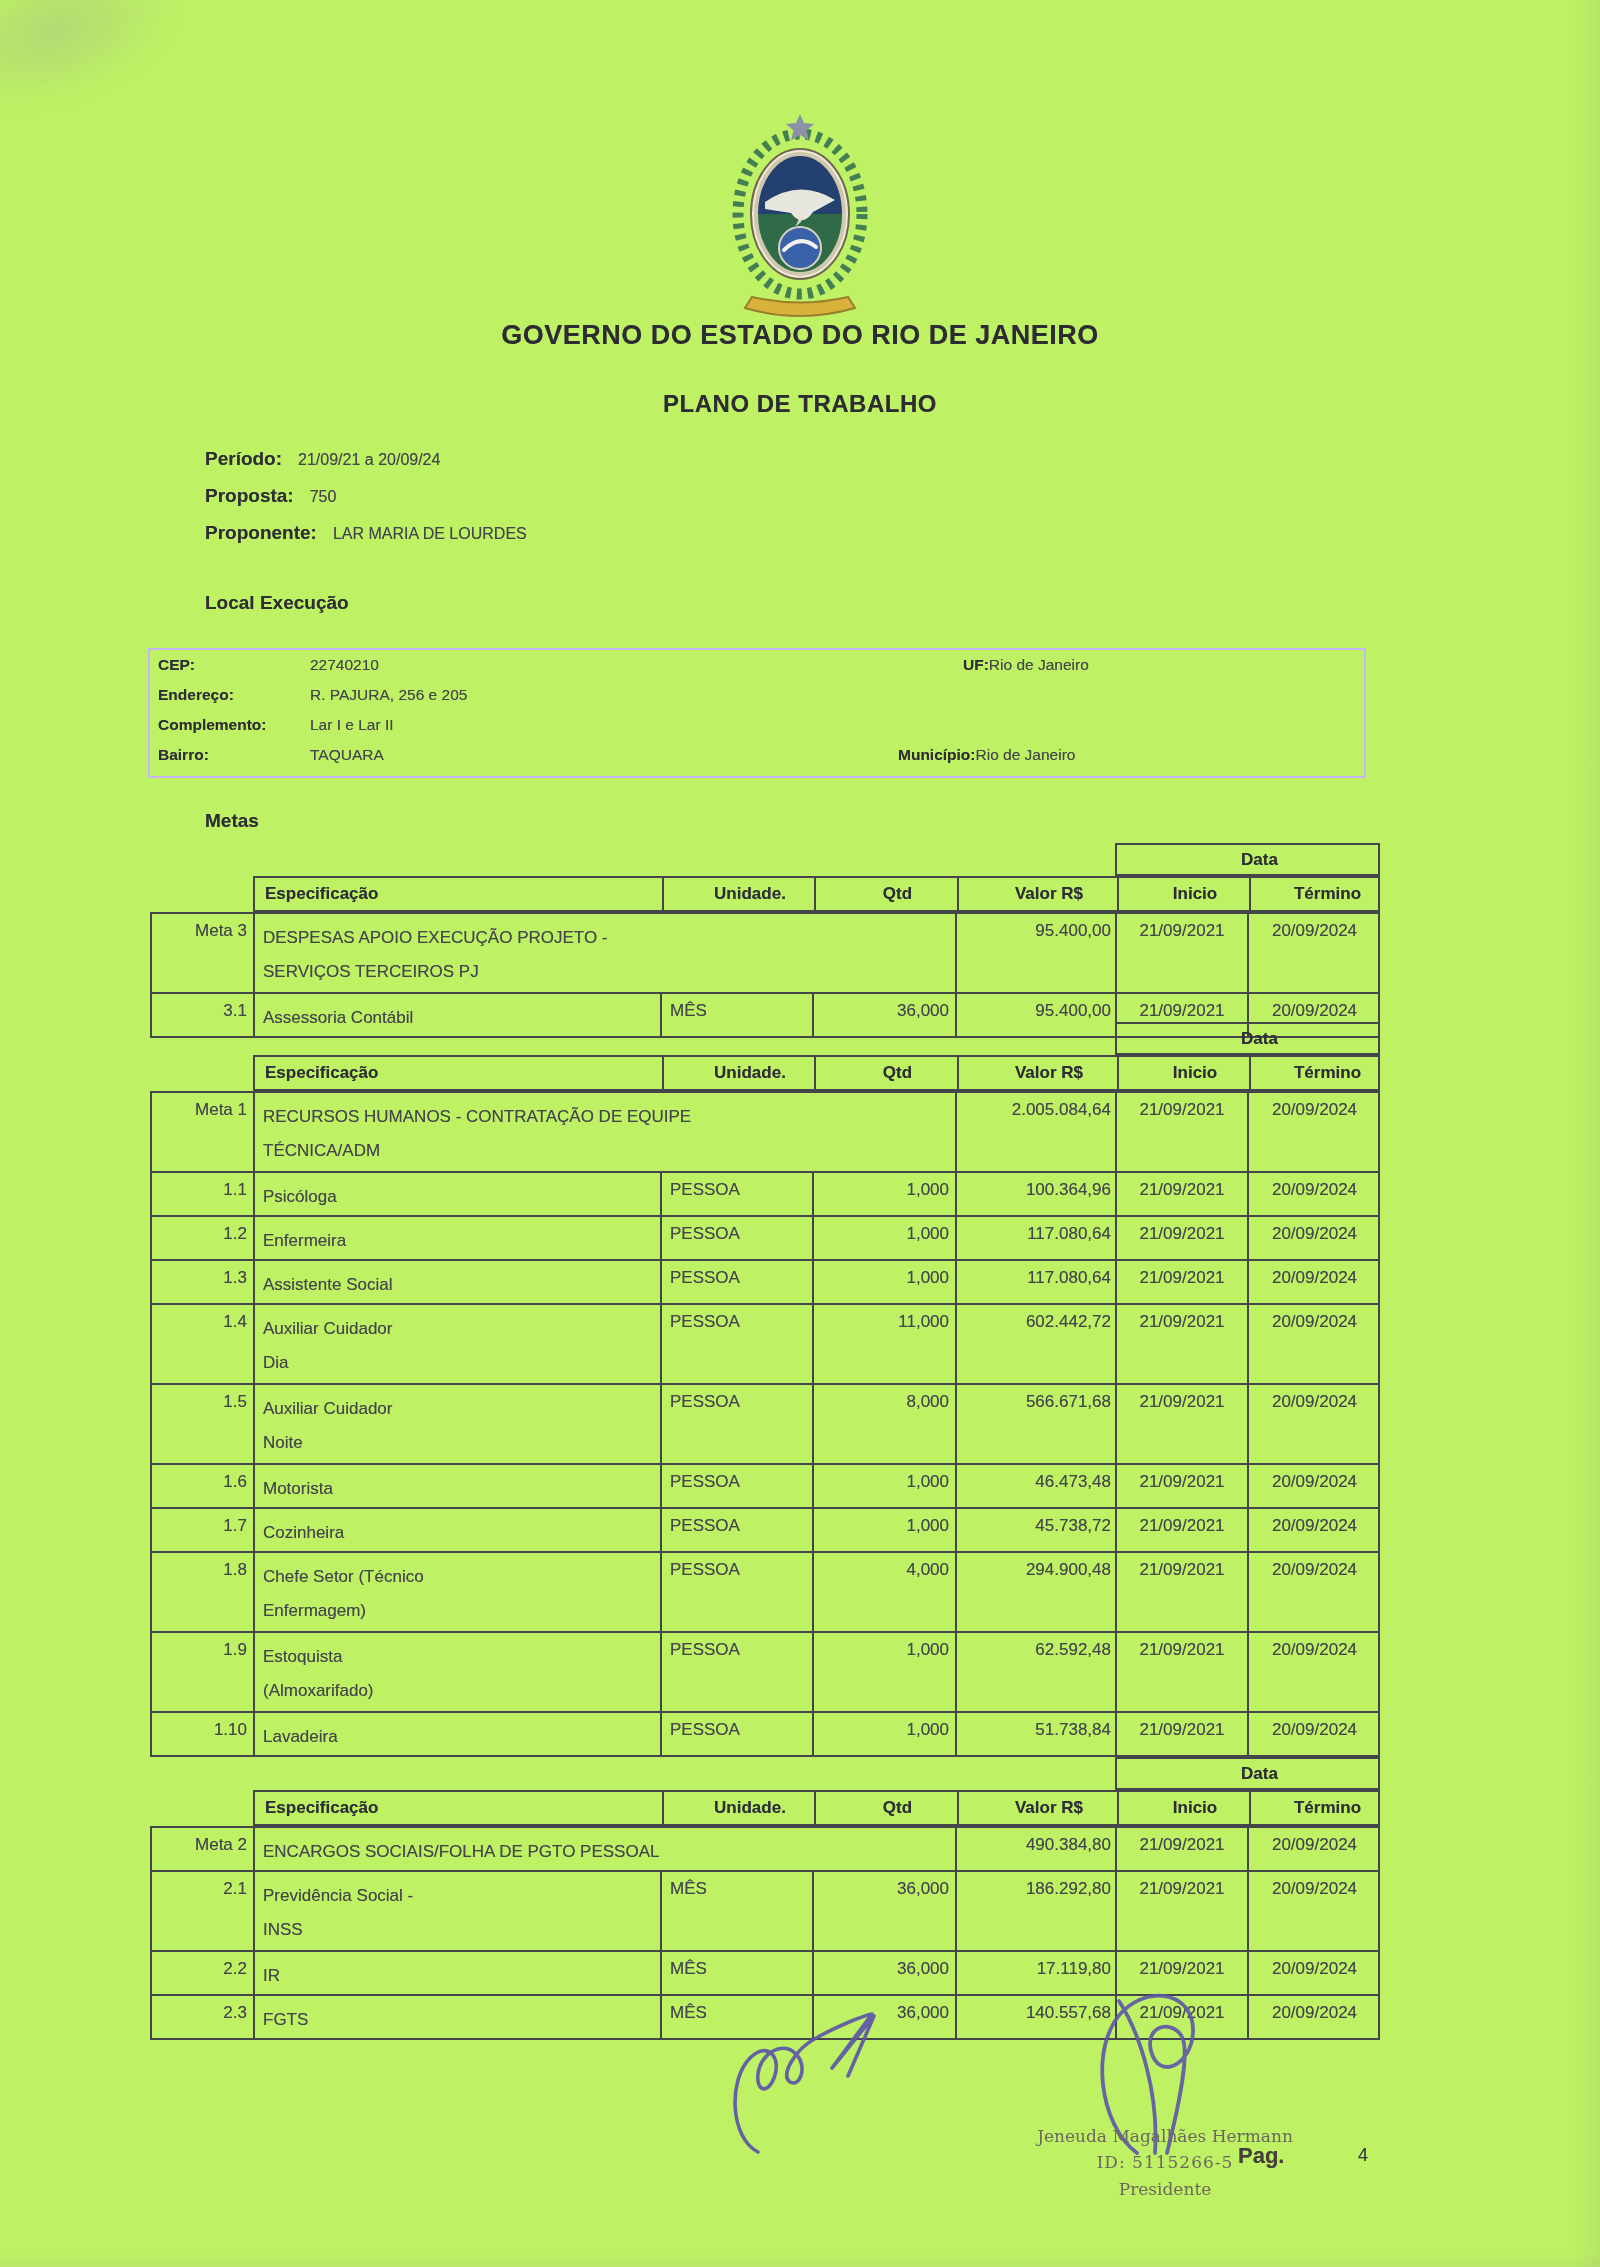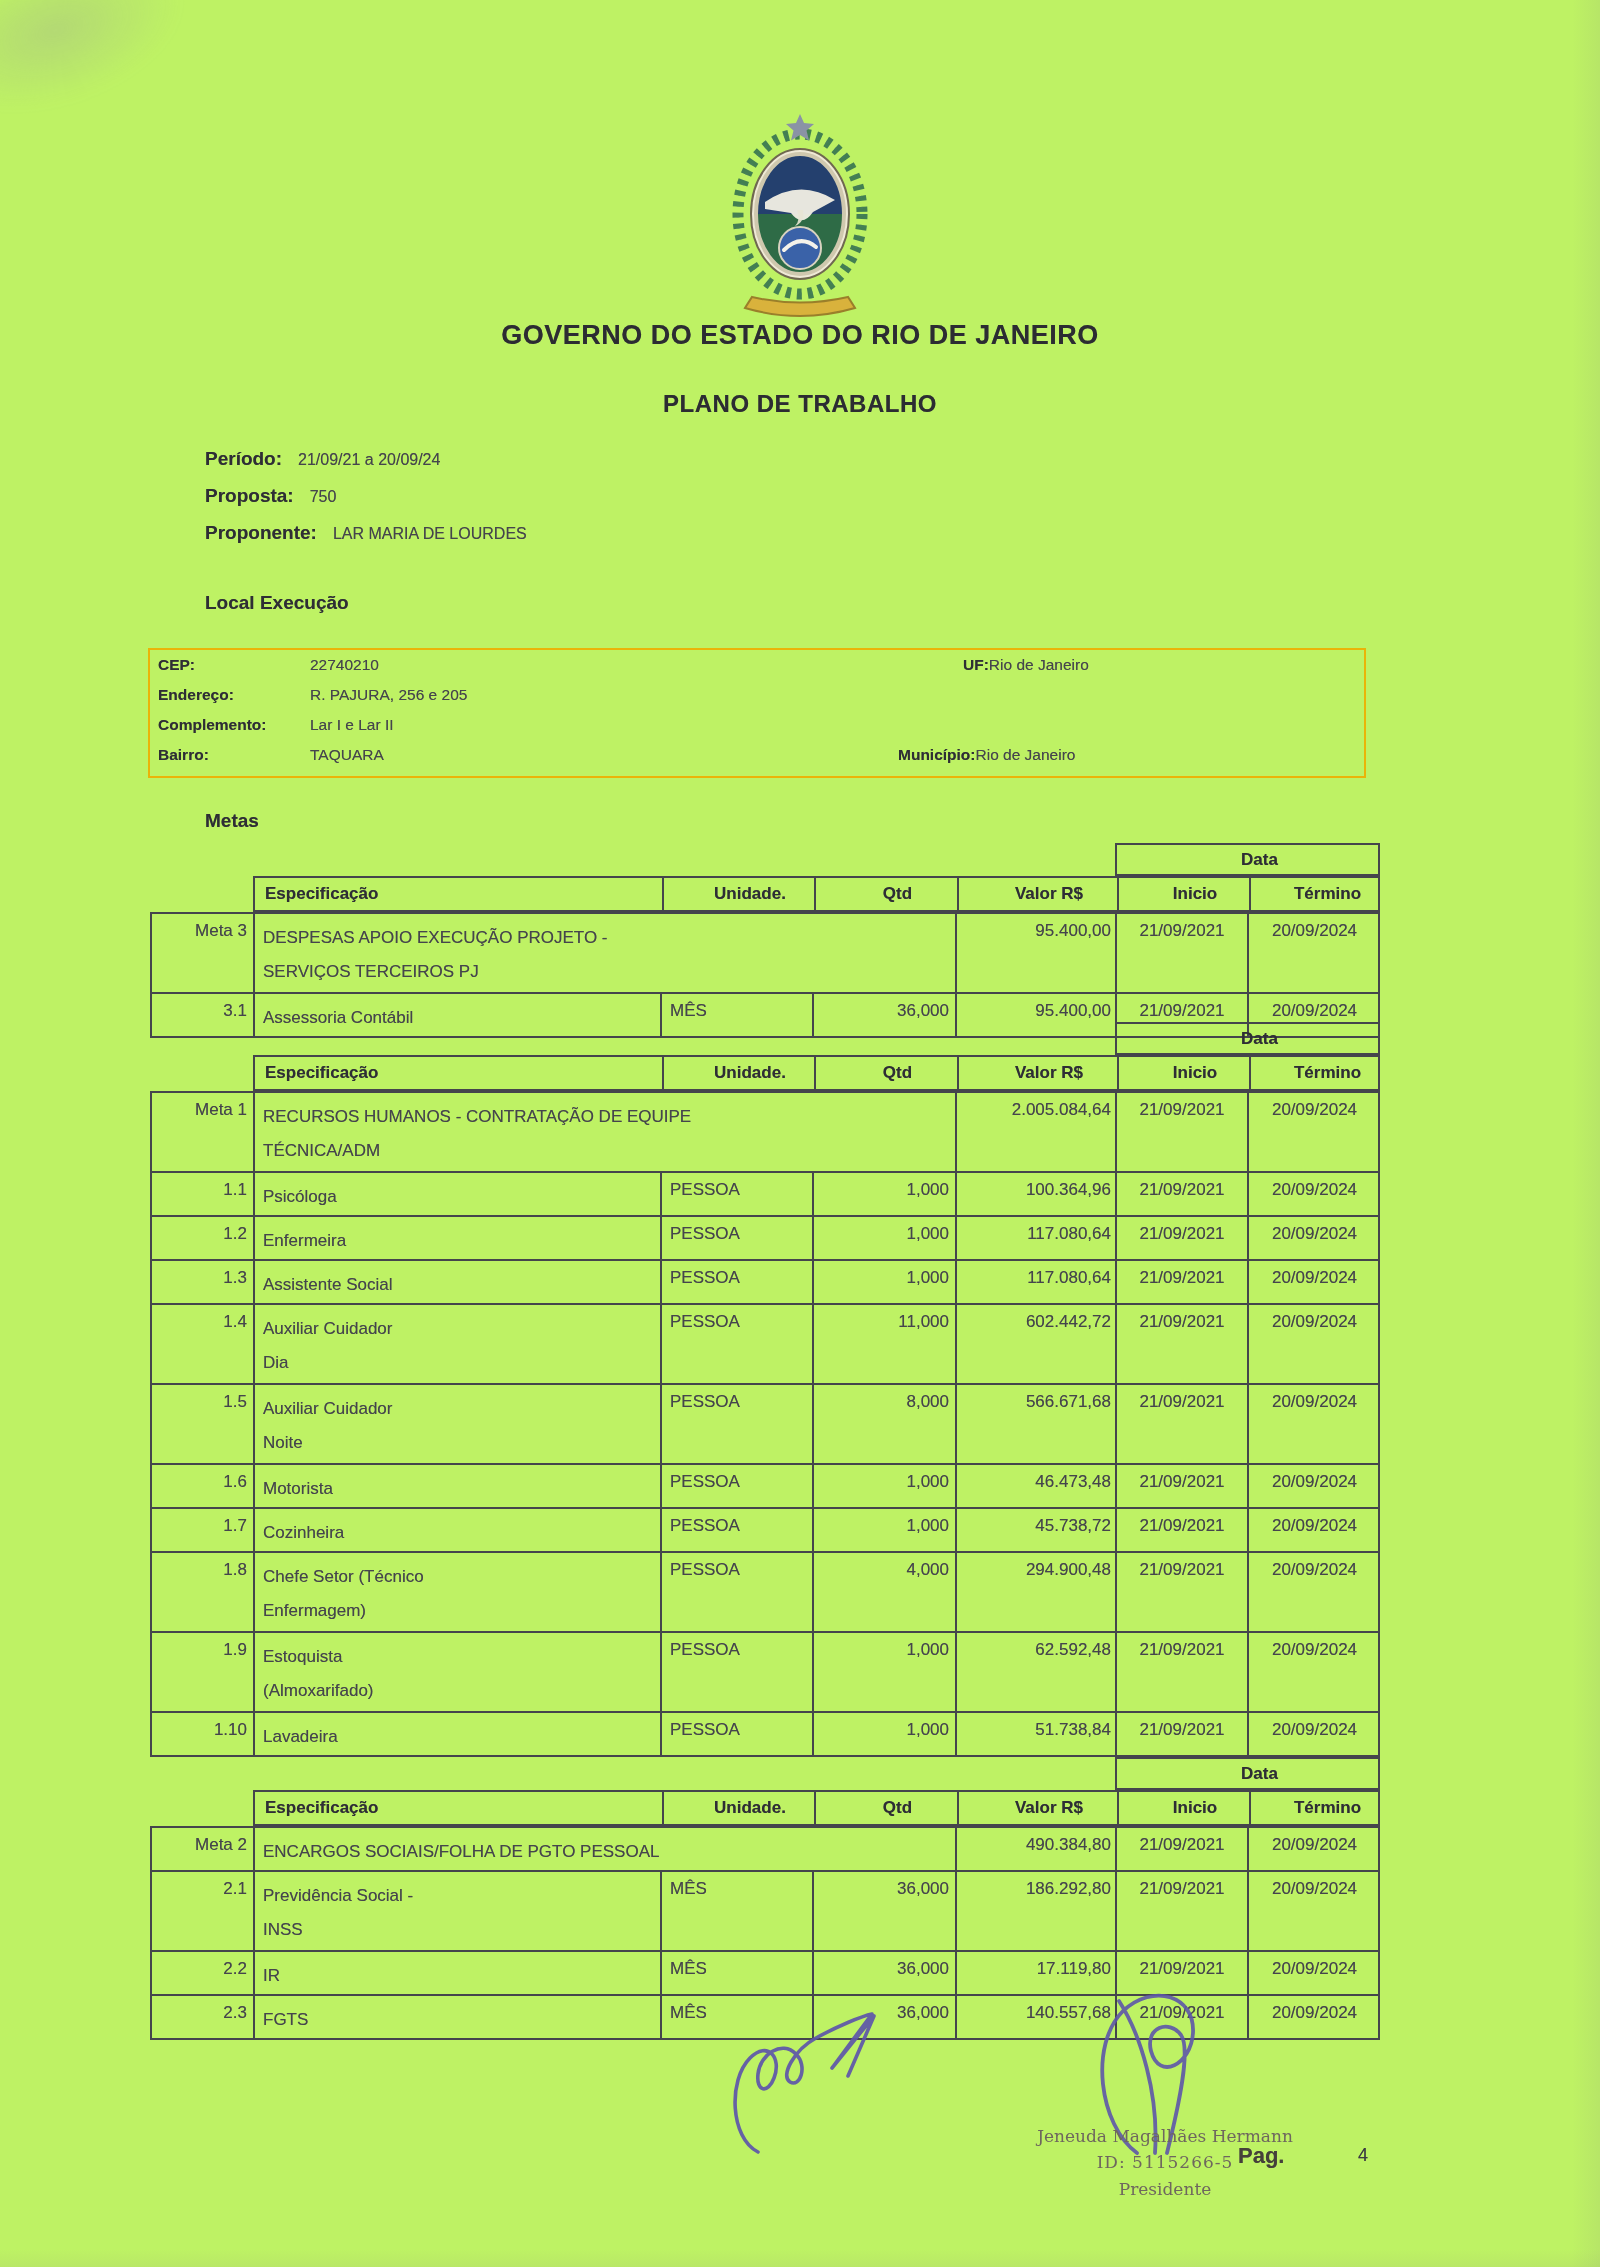--- a/index.html
+++ b/index.html
@@ -26,21 +26,21 @@
     font-size:24px;font-weight:bold;color:#2c2c32;letter-spacing:.5px;}
 
   .info-block{position:absolute;left:205px;top:448px;}
   .info-line{height:37px;font-size:16px;}
   .info-line .lbl{font-size:19px;font-weight:bold;color:#2e2e34;margin-right:16px;}
   .info-line .val{font-size:16px;color:#45454c;}
 
   .section-heading{position:absolute;font-size:19px;font-weight:bold;color:#2e2e34;}
 
   .exec-box{position:absolute;left:148px;top:648px;width:1218px;height:130px;
-    border:2px solid #eab308;box-sizing:border-box;padding:6px 0 0 8px;}
+    border:2px solid #c4b5fd;box-sizing:border-box;padding:6px 0 0 8px;}
   .exec-line{position:relative;height:30px;font-size:15.5px;}
   .exec-line .lbl{font-weight:bold;color:#2e2e34;display:inline-block;min-width:152px;}
   .exec-line .val{color:#45454c;}
   .exec-right{position:absolute;top:0;font-size:15.5px;}
   .exec-right .lbl{min-width:0;margin-right:0;}
 
   .dtable{position:absolute;left:150px;width:1230px;font-size:17px;}
   .data-box{margin-left:965px;width:265px;height:33px;box-sizing:border-box;
     border:2px solid #45454c;text-align:center;font-weight:bold;line-height:29px;color:#2e2e34;padding-left:24px;}
   .thead{margin-left:103px;width:1127px;box-sizing:border-box;display:grid;

